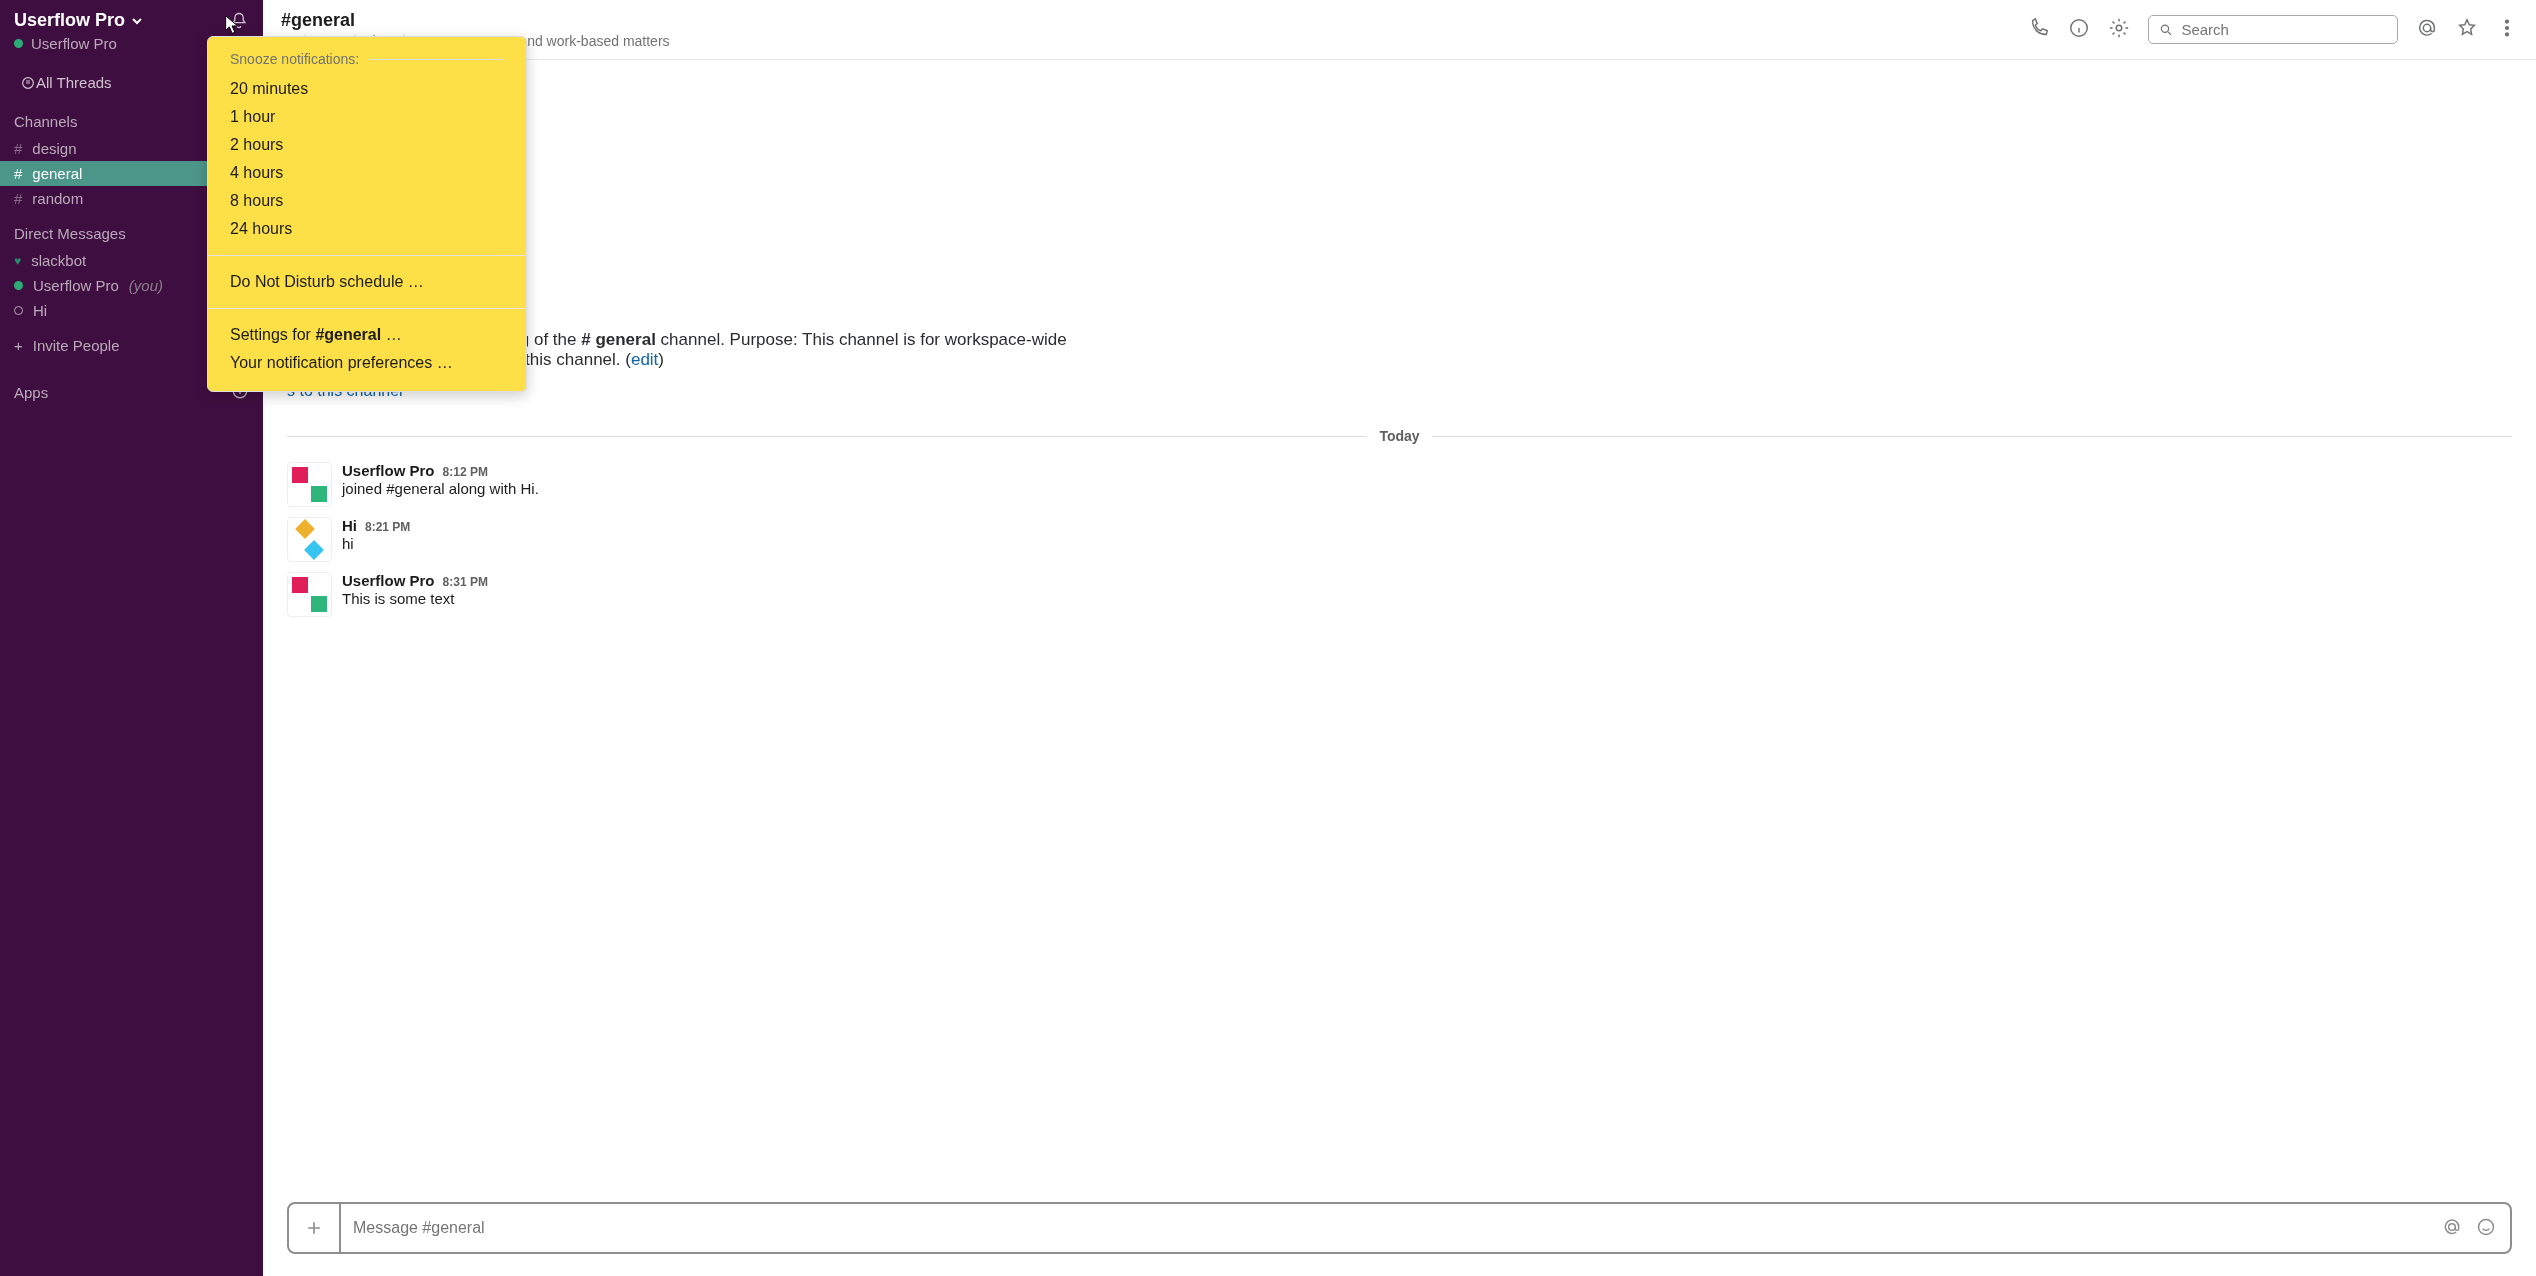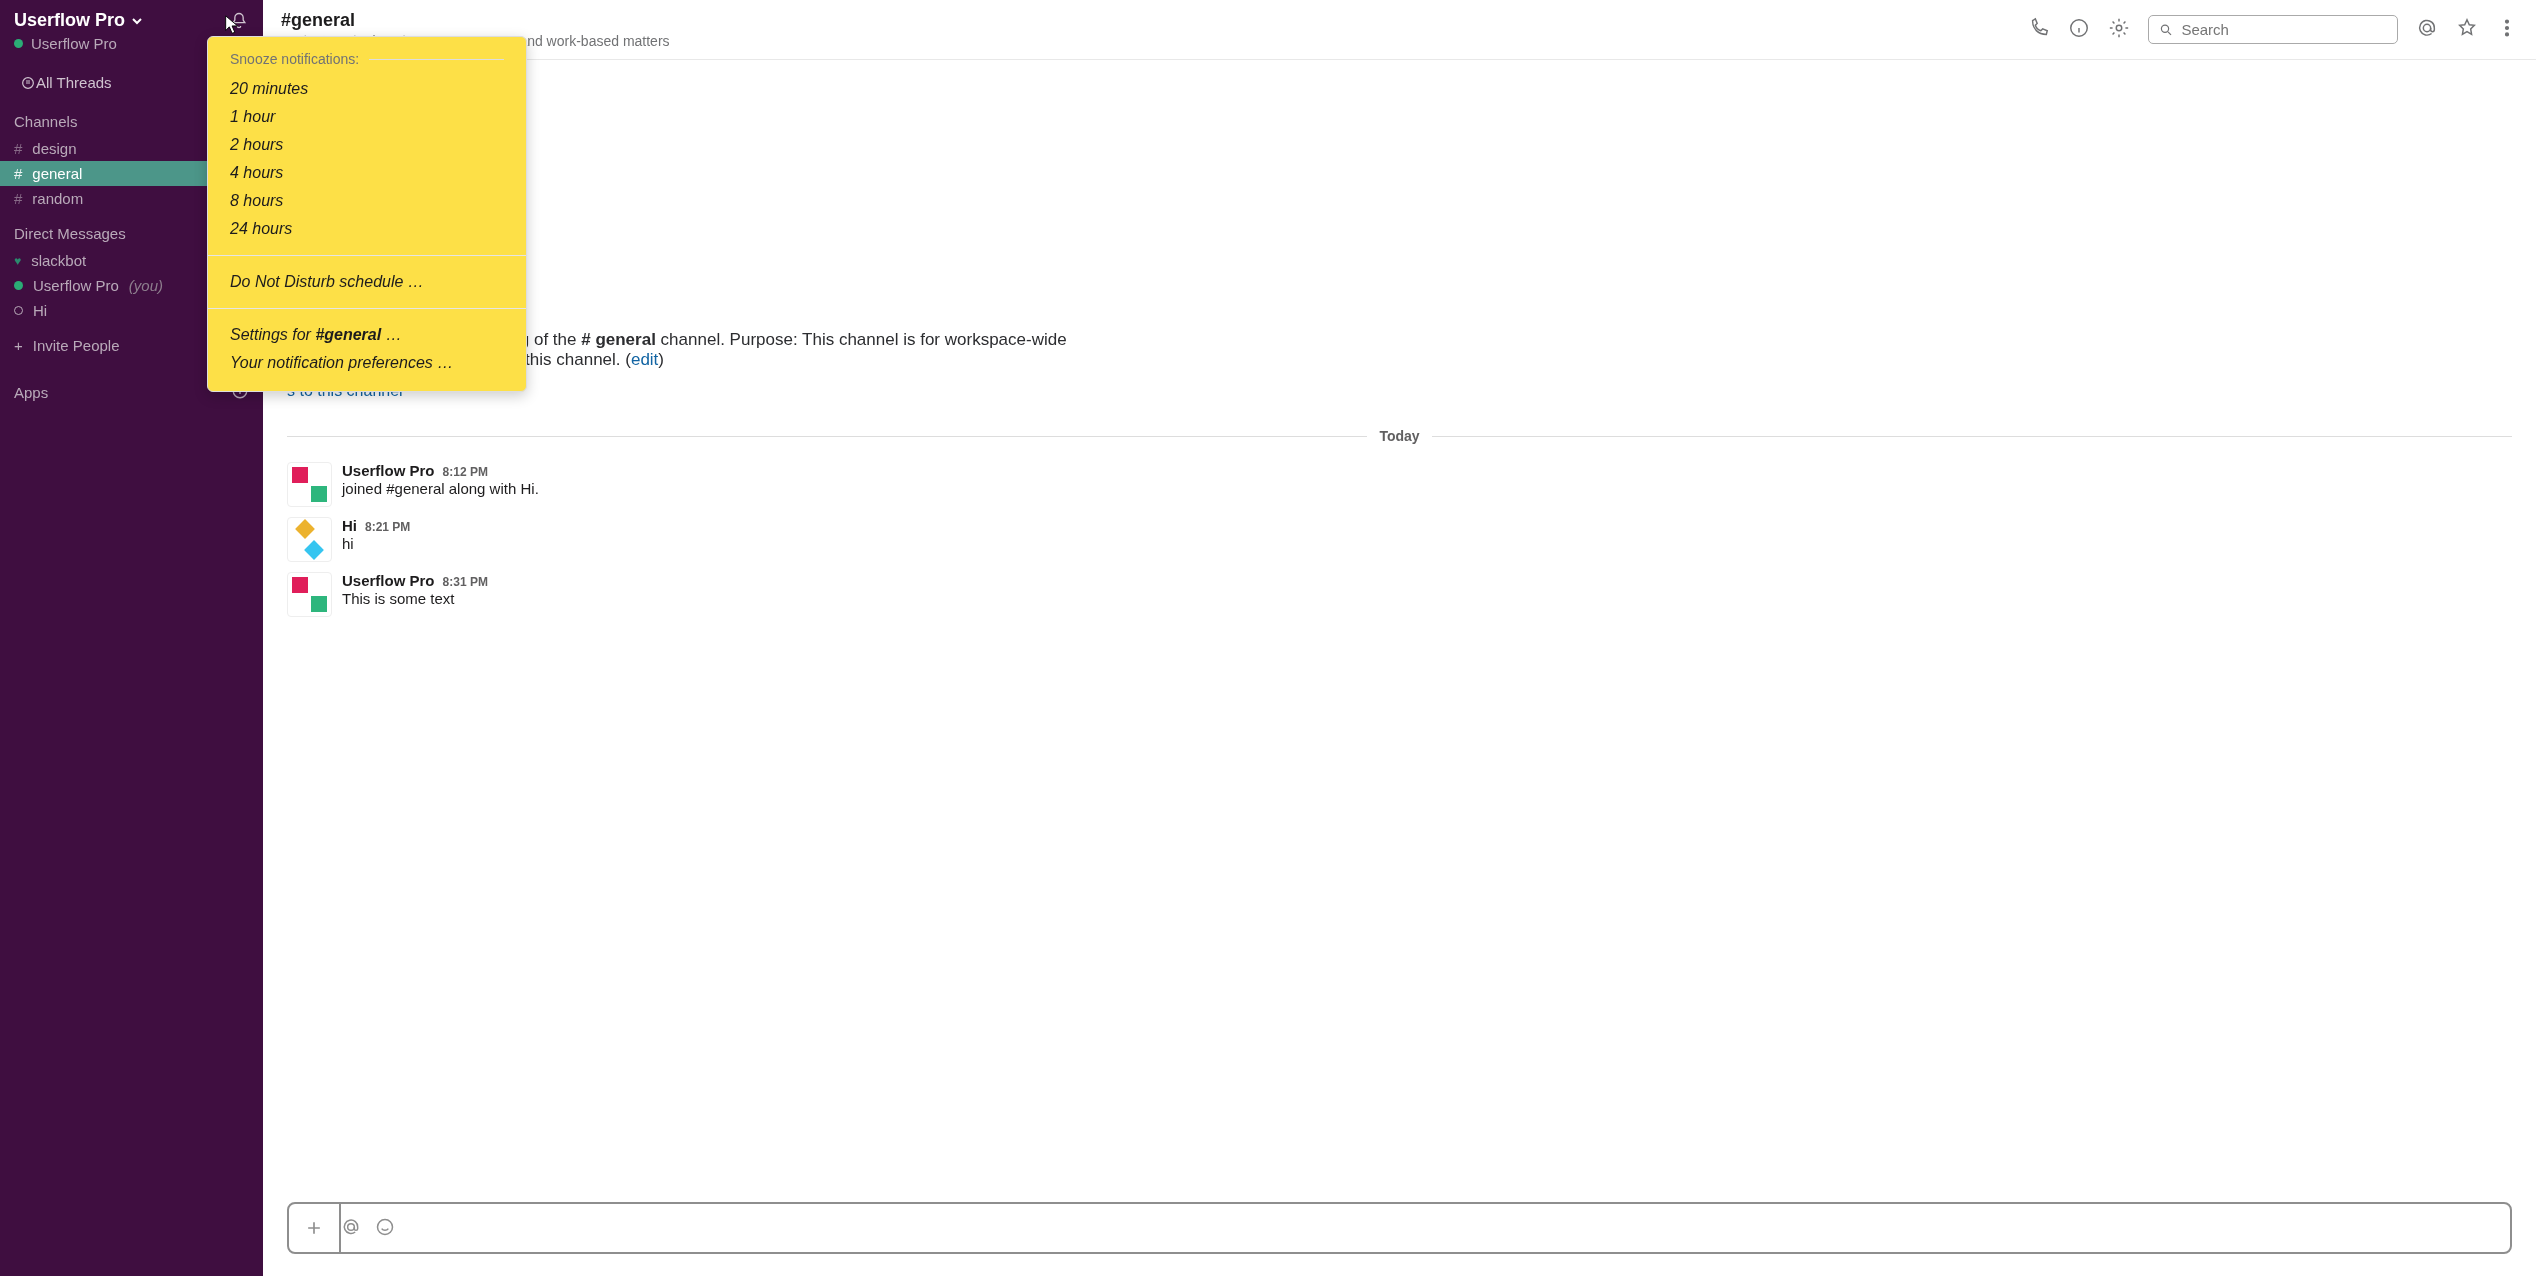--- a/index.html
+++ b/index.html
@@ -80,21 +80,21 @@
 .comp-plus { width: 52px; height: 48px; display: flex; align-items: center; justify-content: center; border-right: 2px solid #8e8e8e; color: #8e8e8e; cursor: pointer; }
 .comp-plus svg { width: 20px; height: 20px; stroke: currentColor; fill: none; stroke-width: 2; }
 .composer input { flex: 1; border: none; outline: none; font-size: 16px; padding: 12px; }
 .comp-right { display: flex; align-items: center; gap: 14px; padding-right: 14px; color: #8e8e8e; }
 .comp-right svg { width: 20px; height: 20px; stroke: currentColor; fill: none; stroke-width: 1.8; }
 
 
 .notif-menu { position: absolute; left: 207px; top: 36px; width: 320px; background: #fde047; border: 1px solid #ddd; border-radius: 6px; box-shadow: 0 4px 14px rgba(0,0,0,0.2); z-index: 50; color: #1d1c1d; padding: 14px 0; }
 .notif-title { padding: 0 22px 8px 22px; color: #717274; font-size: 14px; display: flex; align-items: center; gap: 10px; }
 .notif-title::after { content: ""; flex: 1; border-top: 1px solid #ddd; }
-.notif-item { padding: 5px 22px; font-size: 16px; cursor: pointer; font-style: italic; }
+.notif-item { padding: 5px 22px; font-size: 16px; cursor: pointer; }
 .notif-sep { border-top: 1px solid #e5e5e5; margin: 12px 0; }
 .notif-ch { font-weight: 700; }
 
 .cursor { position: absolute; left: 222px; top: 14px; z-index: 60; pointer-events: none; }
 .cursor svg { width: 22px; height: 22px; }
 </style>
 </head>
 <body>
 
 <aside class="sidebar">
@@ -303,20 +303,21 @@
     </div>
   </div>
 
   <div class="composer-wrap">
     <div class="composer">
       <div class="comp-plus">
         <svg viewBox="0 0 24 24">
             <path d="M12 5v14M5 12h14"></path>
           </svg>
       </div>
+      <input type="text" placeholder="Message #general" style="">
       <div class="comp-right">
         <span><svg viewBox="0 0 24 24">
               <circle cx="12" cy="12" r="4"></circle>
               <path d="M16 12v2a2 2 0 004 0v-2a8 8 0 10-3 6"></path>
             </svg></span>
         <span><svg viewBox="0 0 24 24">
               <circle cx="12" cy="12" r="9"></circle>
               <path d="M8 14c1 1.5 2.5 2 4 2s3-.5 4-2M9 10h0M15 10h0"></path>
             </svg></span>
       </div>

